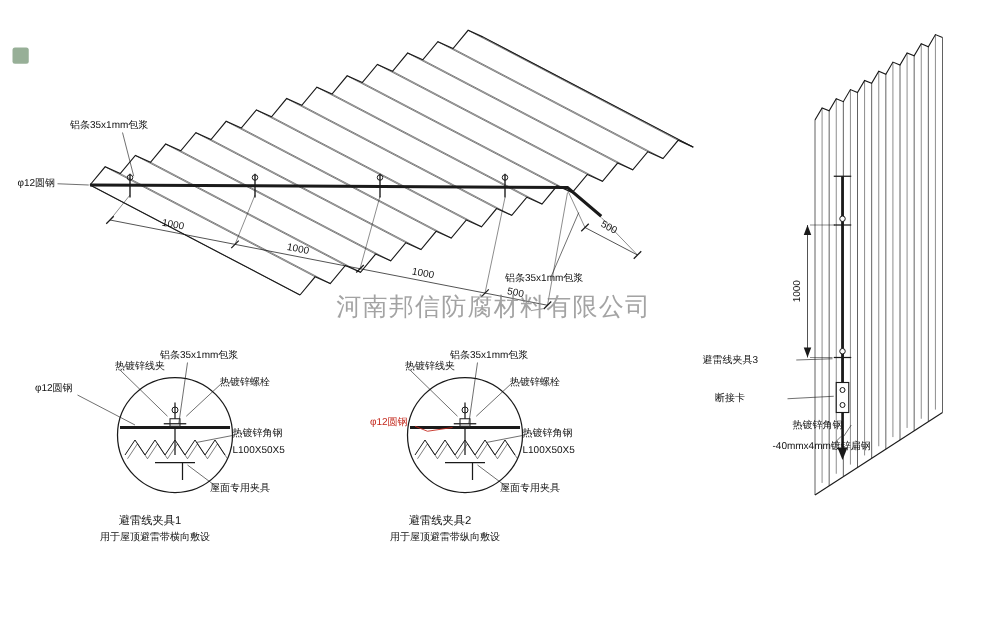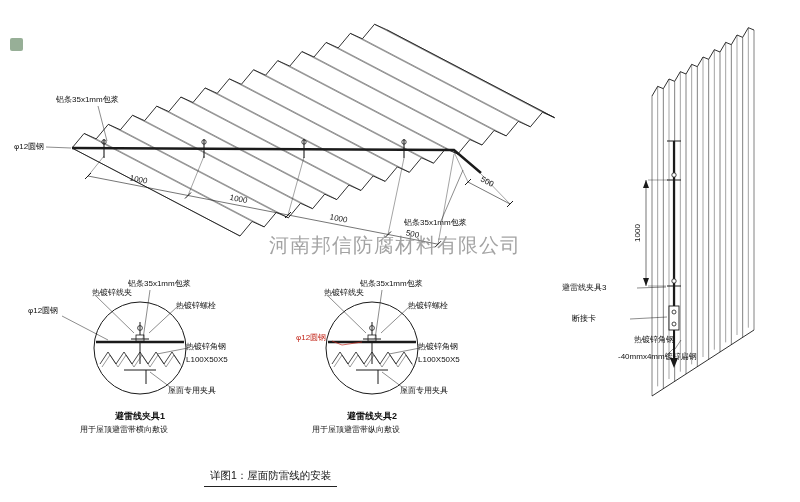--- a/index.html
+++ b/index.html
@@ -3,21 +3,21 @@
 <meta charset="utf-8">
 <style>
   *{margin:0;padding:0;box-sizing:border-box}
   html,body{width:800px;height:502px;background:#ffffff;overflow:hidden}
   body{position:relative;font-family:"Liberation Sans",sans-serif;color:#111}
   .stage{position:absolute;inset:0}
   svg{position:absolute;left:0;top:0}
   svg text{font-family:"Liberation Sans",sans-serif;fill:#111}
   .lbl{position:absolute;font-size:8px;line-height:1.15;white-space:nowrap;color:#111}
   .lbl.red{color:#c3271b}
-  .dtitle{position:absolute;font-size:9px;font-weight:bold;text-align:center;white-space:nowrap}
+  .dtitle{position:absolute;font-size:9px;font-weight:normal;white-space:nowrap}
   .dsub{position:absolute;font-size:8px;text-align:left;white-space:nowrap}
   .watermark{position:absolute;left:192px;top:232px;width:406px;text-align:center;
              font-size:20px;letter-spacing:1px;color:#808080;opacity:.72}
   .caption{position:absolute;font-size:10.5px;padding:0 6px 3px 6px;border-bottom:1.5px solid #222;white-space:nowrap}
   .corner{position:absolute;left:10px;top:38px;width:13px;height:13px;background:#7d9b7d;opacity:.8;border-radius:2px}
 </style>
 </head>
 <body>
 
 <div class="stage">
@@ -211,14 +211,13 @@
   <div class="dtitle" style="left:327px;top:410px;width:90px">避雷线夹具2</div>
   <div class="dsub" style="left:312px;top:424px;width:120px">用于屋顶避雷带纵向敷设</div>
 
   <div class="lbl" style="left:562px;top:283px">避雷线夹具3</div>
   <div class="lbl" style="left:572px;top:314px">断接卡</div>
   <div class="lbl" style="left:634px;top:335px">热镀锌角钢</div>
   <div class="lbl" style="left:618px;top:352px">-40mmx4mm镀锌扁钢</div>
 
   <div class="watermark">河南邦信防腐材料有限公司</div>
 
-  <div class="caption" style="left:204px;top:469px">详图1：屋面防雷线的安装</div>
 </div>
 
 </body></html>

